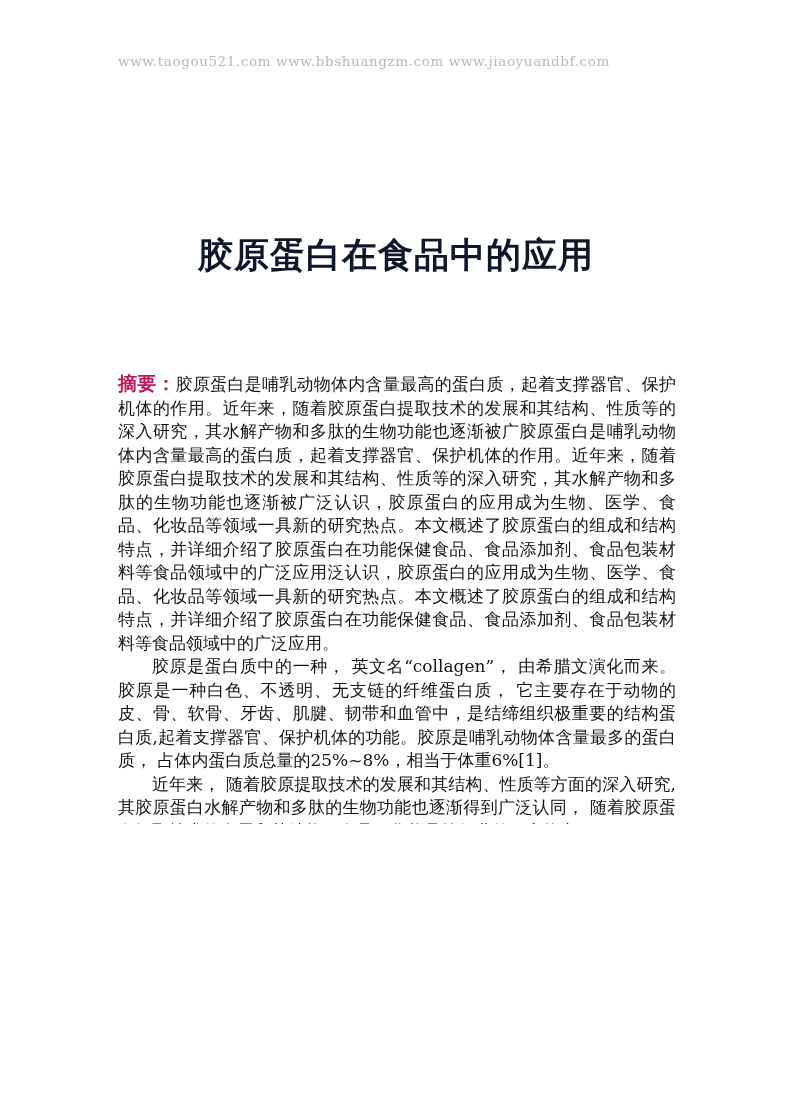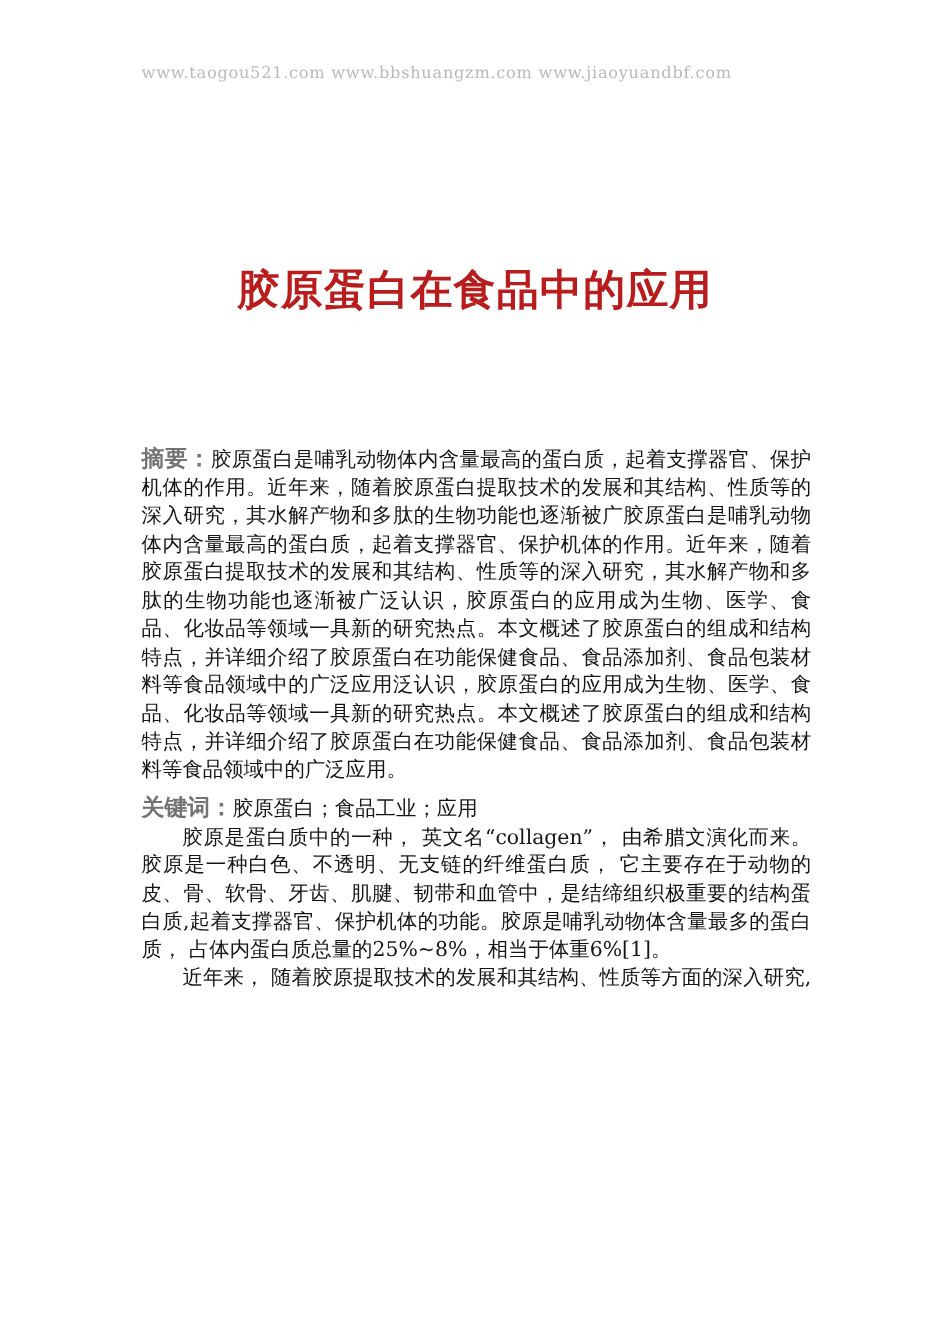--- a/index.html
+++ b/index.html
@@ -20,47 +20,47 @@
     position: absolute;
     left: 118px;
     top: 53px;
     font-size: 13.5px;
     letter-spacing: 0.6px;
     color: #b9b9b9;
     font-family: "DejaVu Serif", "Liberation Serif", serif;
   }
   .doc-title {
     position: absolute;
-    top: 218px;
+    top: 232px;
     left: 0;
     right: 0;
     margin: 0;
     text-align: center;
     font-size: 35px;
     font-weight: bold;
     letter-spacing: 1px;
-    color: #b91c1c;
+    color: #0f172a;
     font-family: "DejaVu Serif", "Liberation Serif", serif;
   }
   .content {
     position: absolute;
     left: 118px;
     top: 372px;
     width: 558px;
     font-size: 17px;
     line-height: 23.5px;
     text-align: justify;
     color: #141414;
   }
   .content p { margin: 0; }
   .bold-label {
     font-weight: bold;
     font-size: 19px;
-    color: #737373;
-    font-family: Liberation Mono, monospace;
+    color: #be185d;
+    font-family: Liberation Serif, serif;
   }
   .keywords-line { margin-top: 9px !important; }
   .h-intro {
     margin: 15px 0 7px 0;
     font-size: 20px;
     font-weight: bold;
     color: #000000;
     font-family: "DejaVu Sans", "Liberation Sans", sans-serif;
   }
   .indent { text-indent: 2em; }
@@ -87,21 +87,20 @@
 <div class="page">
 
   <div class="watermark">www.taogou521.com www.bbshuangzm.com www.jiaoyuandbf.com</div>
 
   <h1 class="doc-title">胶原蛋白在食品中的应用</h1>
 
   <div class="content">
 
     <p class="abstract"><span class="bold-label">摘要：</span><span>胶原蛋白是哺乳动物体内含量最高的蛋白质，起着支撑器官、保护机体的作用。近年来，随着胶原蛋白提取技术的发展和其结构、性质等的深入研究，其水解产物和多肽的生物功能也逐渐被广胶原蛋白是哺乳动物体内含量最高的蛋白质，起着支撑器官、保护机体的作用。近年来，随着胶原蛋白提取技术的发展和其结构、性质等的深入研究，其水解产物和多肽的生物功能也逐渐被广泛认识，胶原蛋白的应用成为生物、医学、食品、化妆品等领域一具新的研究热点。本文概述了胶原蛋白的组成和结构特点，并详细介绍了胶原蛋白在功能保健食品、食品添加剂、食品包装材料等食品领域中的广泛应用泛认识，胶原蛋白的应用成为生物、医学、食品、化妆品等领域一具新的研究热点。本文概述了胶原蛋白的组成和结构特点，并详细介绍了胶原蛋白在功能保健食品、食品添加剂、食品包装材料等食品领域中的广泛应用。</span></p>
 
-    <p class="keywords-line"><span class="bold-label">关键词：</span><span>胶原蛋白；食品工业；应用</span></p>
 
 
     <p class="indent">胶原是蛋白质中的一种， 英文名“collagen”， 由希腊文演化而来。胶原是一种白色、不透明、无支链的纤维蛋白质， 它主要存在于动物的皮、骨、软骨、牙齿、肌腱、韧带和血管中，是结缔组织极重要的结构蛋白质,起着支撑器官、保护机体的功能。胶原是哺乳动物体含量最多的蛋白质， 占体内蛋白质总量的25%~8%，相当于体重6%[1]。</p>
 
     <p class="indent">近年来， 随着胶原提取技术的发展和其结构、性质等方面的深入研究,其胶原蛋白水解产物和多肽的生物功能也逐渐得到广泛认同， 随着胶原蛋白提取技术的发展和其结构、食品、化妆品等行业的研究热点。</p>
 
     <h2 class="h-sec1">3 胶原蛋白</h2>
 
 
 

